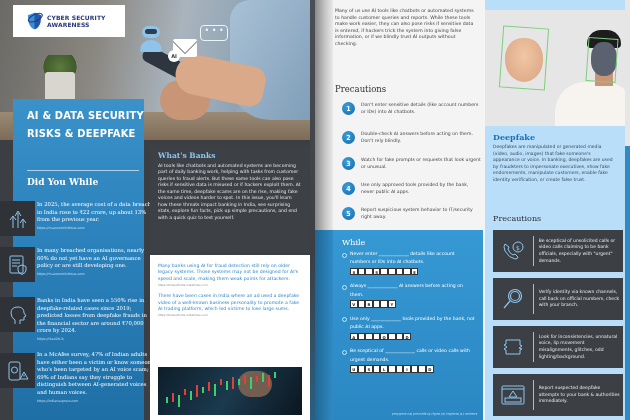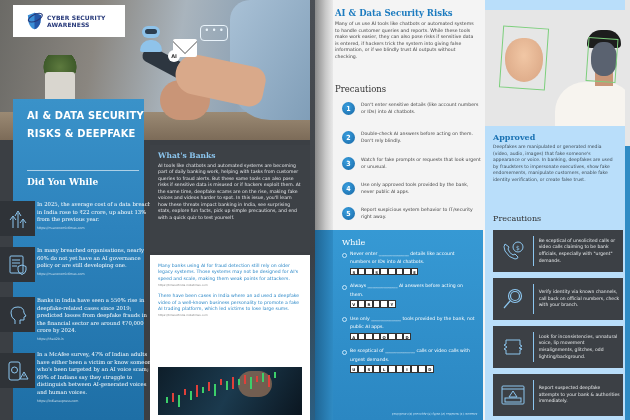--- a/index.html
+++ b/index.html
@@ -224,21 +224,20 @@
   </div>
 
   <div class="right-strip"></div>
 </div>
 
 <div class="page-right">
   <div class="fold"></div>
   <div class="fold-blue"></div>
 
   <div class="risks">
-    <h2>AI &amp; Data Security Risks</h2>
     <p>Many of us use AI tools like chatbots or automated systems to handle customer queries and reports. While these tools make work easier, they can also pose risks if sensitive data is entered, if hackers trick the system into giving false information, or if we blindly trust AI outputs without checking.</p>
   </div>
   <div class="prec-title">Precautions</div>
 
   <div class="prec-item" style="top:102px">
     <div class="num-badge">1</div>
     <span class="t">Don't enter sensitive details (like account numbers or IDs) into AI chatbots.</span>
   </div>
   <div class="prec-item" style="top:131px">
     <div class="num-badge">2</div>
@@ -325,21 +324,21 @@
     <div class="person">
       <div class="shirt"></div>
         <div class="neck"></div>
         <div class="hair"></div>
         <div class="face2"></div>
     </div>
     <div class="frame2"></div>
   </div>
 
   <div class="df-panel">
-    <h2>Approved</h2>
+    <h2>Deepfake</h2>
     <p>Deepfakes are manipulated or generated media (video, audio, images) that fake someone's appearance or voice. In banking, deepfakes are used by fraudsters to impersonate executives, show fake endorsements, manipulate customers, enable fake identity verification, or create false trust.</p>
     <div class="df-prec-title">Precautions</div>
 
     <div class="df-card" style="top:104px">
       <div class="ic">
         <svg width="24" height="22" viewBox="0 0 24 22" fill="none" stroke="#8cc6ef" stroke-width="1">
           <path d="M4 4 Q2 6 4 11 Q8 18 14 19 Q17 19 17 17 L14 14 L12 15 Q8 13 7 9 L8 7 Z"></path>
           <circle cx="17" cy="7" r="5"></circle>
             <text x="15" y="9.5" font-size="6" fill="#8cc6ef" stroke="none">$</text>
         </svg>

